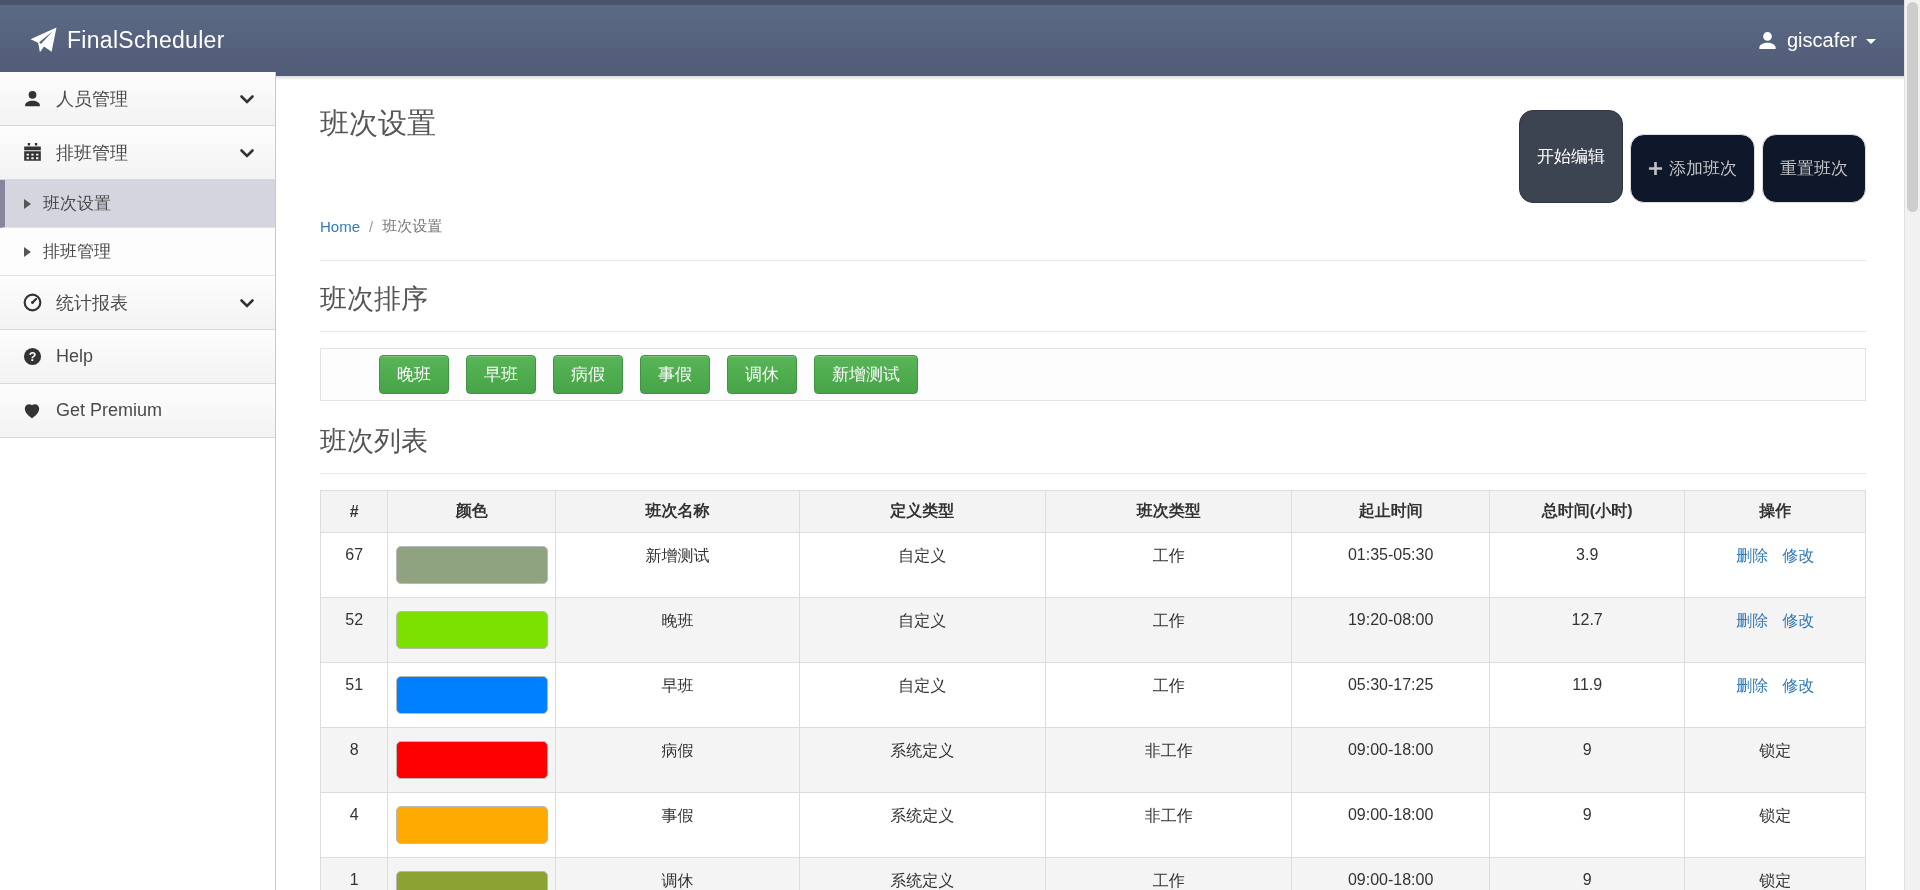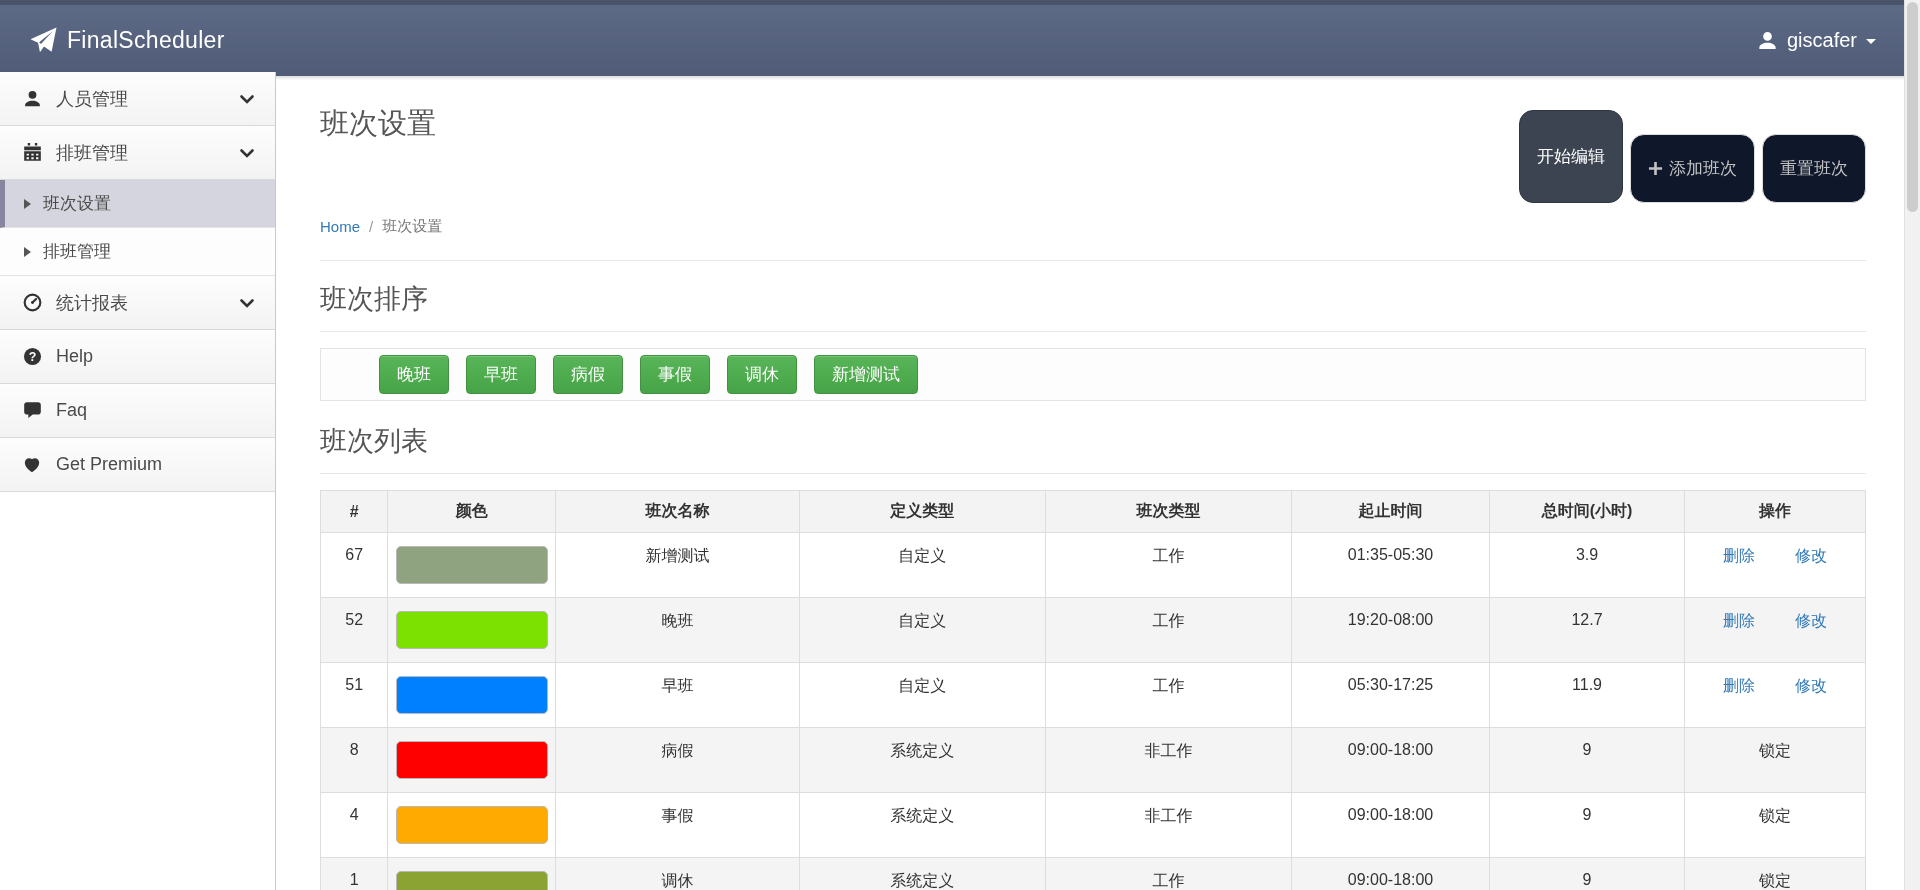--- a/index.html
+++ b/index.html
@@ -62,21 +62,21 @@
     box-shadow:inset 0 1px 0 rgba(255,255,255,.2); font-family:"Liberation Sans",sans-serif; }
 
   
   table.shift { width:100%; border-collapse:collapse; text-align:center; font-size:16px; }
   table.shift th { background:#f3f3f3; border:1px solid #ddd; font-weight:700;
     padding:10px 6px; font-size:16px; color:#333; }
   table.shift td { border:1px solid #ddd; padding:13px 6px; height:57px;
     vertical-align:top; color:#333; }
   tr.striped td { background:#f4f4f4; }
   .swatch { width:152px; height:38px; border:1px solid #b9b9b9; border-radius:5px; margin:0 auto; }
-  td.ops a { color:#337ab7; text-decoration:none; margin:0 20px; cursor:pointer; }
+  td.ops a { color:#337ab7; text-decoration:none; margin:0 7px; cursor:pointer; }
   .locked { color:#333; }
 
   .record-count { text-align:right; color:#6f6f6f; font-size:16px; margin-top:16px; }
 
   svg { display:block; }
 </style>
 </head>
 <body>
 
 <div class="navbar">
@@ -163,28 +163,20 @@
   <div class="side-item">
     <span class="ic">
       <svg width="19" height="19" viewBox="0 0 16 16">
           <circle cx="8" cy="8" r="7.2" fill="#333"></circle>
           <text x="8" y="11.6" text-anchor="middle" font-size="10.5" font-weight="bold" fill="#fff" font-family="Liberation Sans, sans-serif">?</text>
         </svg>
     </span>
     <span>Help</span>
   </div>
 
-  <div class="side-item">
-    <span class="ic">
-      <svg width="19" height="19" viewBox="0 0 16 16">
-          <path fill="#333" d="M1 3.2C1 2 2 1 3.2 1h9.6C14 1 15 2 15 3.2v6C15 10.4 14 11.4 12.8 11.4H8.2L4.5 14.4v-3H3.2C2 11.4 1 10.4 1 9.2z"></path>
-        </svg>
-    </span>
-    <span>Faq</span>
-  </div>
 
   <div class="side-item">
     <span class="ic">
       <svg width="18" height="18" viewBox="0 0 16 16">
           <path fill="#333" d="M8 14.4S1.6 10.4 1.6 5.9c0-2.2 1.8-3.9 3.9-3.9C6.9 2 8 2.9 8 2.9S9.1 2 10.5 2c2.1 0 3.9 1.7 3.9 3.9 0 4.5-6.4 8.5-6.4 8.5z"></path>
         </svg>
     </span>
     <span>Get Premium</span>
   </div>
 

